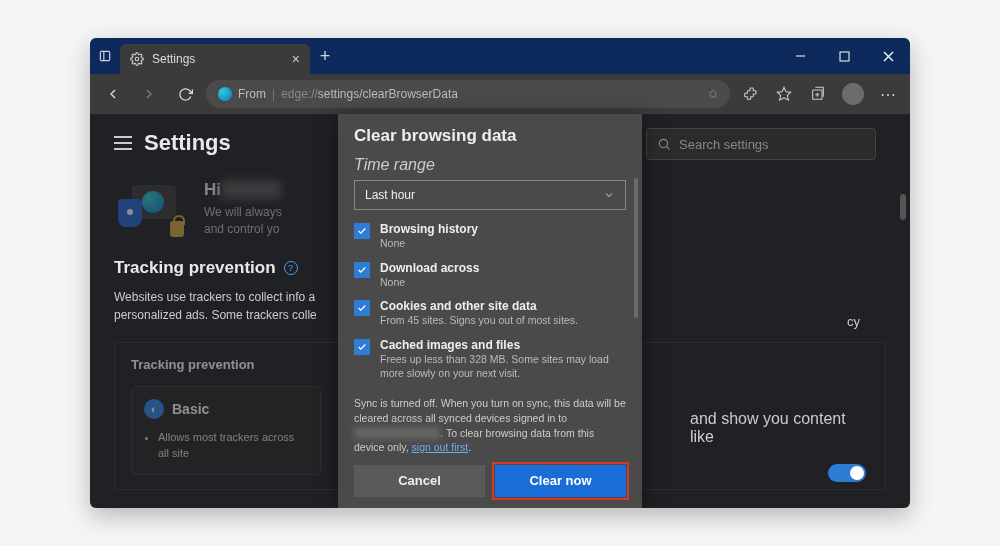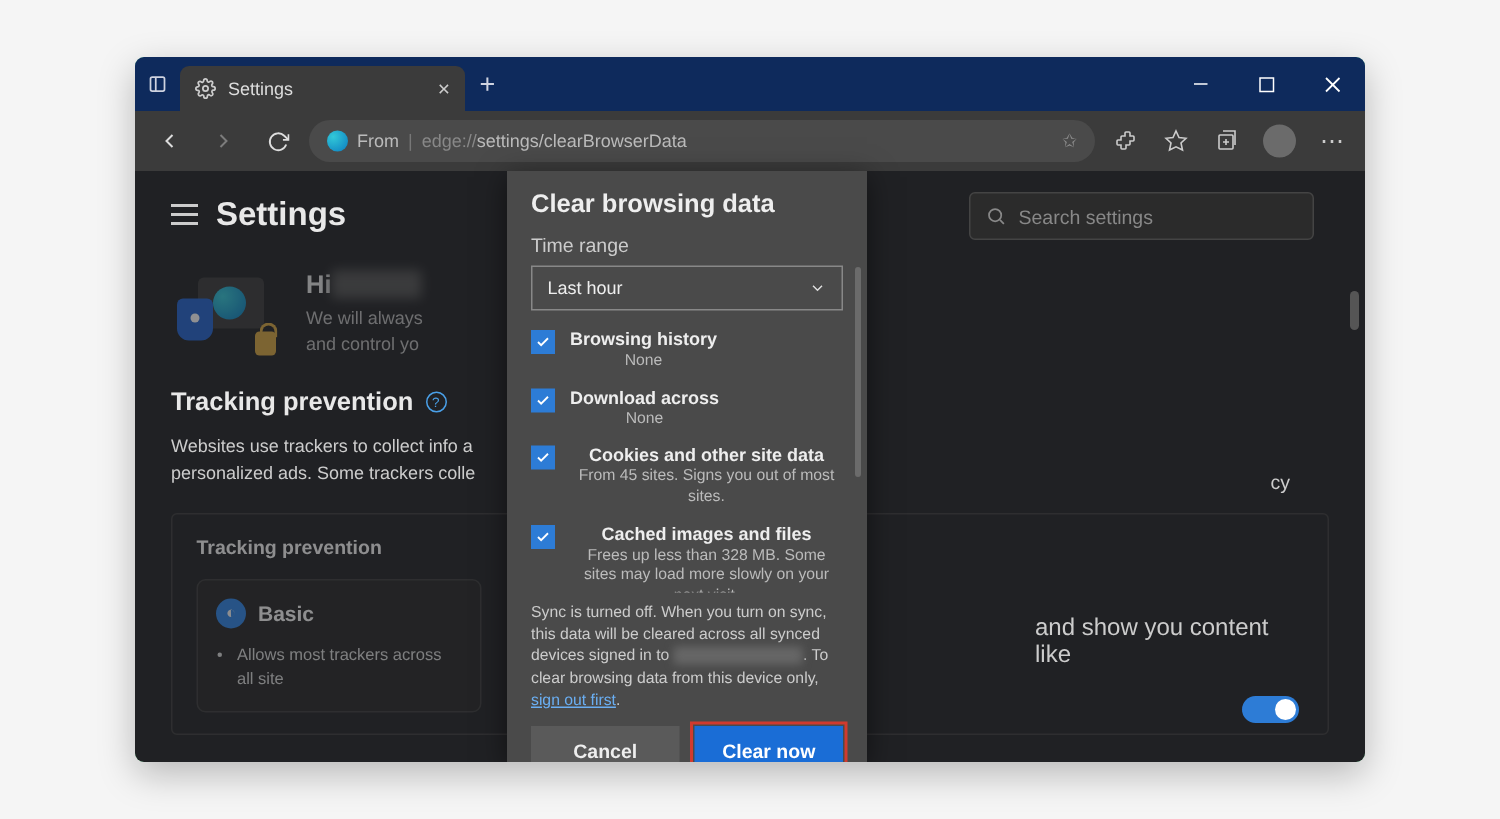--- a/index.html
+++ b/index.html
@@ -48,26 +48,26 @@
 .tp-box { margin-top: 18px; border: 1px solid #3a3a3a; border-radius: 4px; padding: 14px 16px; opacity: 0.55; }
 .tp-box-head { font-size: 13px; font-weight: 600; margin-bottom: 14px; }
 .tp-options { display: flex; gap: 20px; }
 .tp-card { border: 1px solid #3a3a3a; border-radius: 6px; padding: 12px; width: 190px; background: #262626; }
 .tp-card-title { display: flex; align-items: center; gap: 8px; font-size: 14px; font-weight: 600; margin-bottom: 10px; }
 .tp-card-title .dot { width: 20px; height: 20px; border-radius: 50%; background: #2d7cd6; display: flex; align-items: center; justify-content: center; font-size: 11px; }
 .tp-bullets { font-size: 11px; color: #ccc; list-style: disc; padding-left: 14px; line-height: 1.5; }
 .toggle { position: absolute; right: 44px; top: 350px; width: 38px; height: 18px; background: #2d7cd6; border-radius: 10px; }
 .toggle::after { content:''; position:absolute; right:2px; top:2px; width:14px; height:14px; background:#fff; border-radius:50%; }
 .right-text { position: absolute; right: 50px; top: 296px; font-size: 16px; color: #ccc; text-align: left; width: 170px; }
-.dialog { position: absolute; left: 248px; top: 76px; width: 240px; height: 394px; background: #4a4a4a; color: #eee; box-shadow: 0 4px 18px rgba(0,0,0,0.5); z-index: 10; padding: 12px 16px 2px; }
+.dialog { position: absolute; left: 248px; top: 76px; width: 304px; height: 394px; background: #4a4a4a; color: #eee; box-shadow: 0 4px 18px rgba(0,0,0,0.5); z-index: 10; padding: 12px 16px 2px; }
 .dialog h3 { font-size: 17px; font-weight: 600; margin-bottom: 10px; }
-.dialog .label { font-size: 13px; color: #ccc; margin-bottom: 6px; }
+.dialog .label { font-size: 16px; color: #ccc; margin-bottom: 6px; font-style: italic; }
 .select { height: 30px; border: 1px solid #888; background: #4a4a4a; display: flex; align-items: center; justify-content: space-between; padding: 0 10px; font-size: 12px; margin-bottom: 12px; }
 .check-list { max-height: 176px; overflow: hidden; position: relative; }
-.check-item { display: flex; gap: 10px; margin-bottom: 10px; text-align: center; }
+.check-item { display: flex; gap: 10px; margin-bottom: 10px; }
 .cbox { width: 16px; height: 16px; background: #2d7cd6; display: flex; align-items: center; justify-content: center; flex-shrink: 0; margin-top: 1px; }
 .cbox svg { width: 10px; height: 10px; }
 .check-text .t { font-size: 12px; font-weight: 600; }
 .check-text .d { font-size: 10.5px; color: #bbb; line-height: 1.3; margin-top: 1px; }
 .dialog-scroll { position: absolute; right: 4px; top: 64px; width: 4px; height: 140px; background: #6b6b6b; border-radius: 2px; }
 .sync-note { font-size: 10.5px; color: #ccc; line-height: 1.4; margin: 6px 0 10px; }
 .sync-note .blur { filter: blur(3px); background: #666; color: transparent; padding: 0 30px; border-radius: 2px; }
 .sync-note a { color: #6aaef2; text-decoration: underline; }
 .dialog-buttons { display: flex; gap: 10px; }
 .btn { flex: 1; height: 32px; display: flex; align-items: center; justify-content: center; font-size: 13px; font-weight: 600; }

